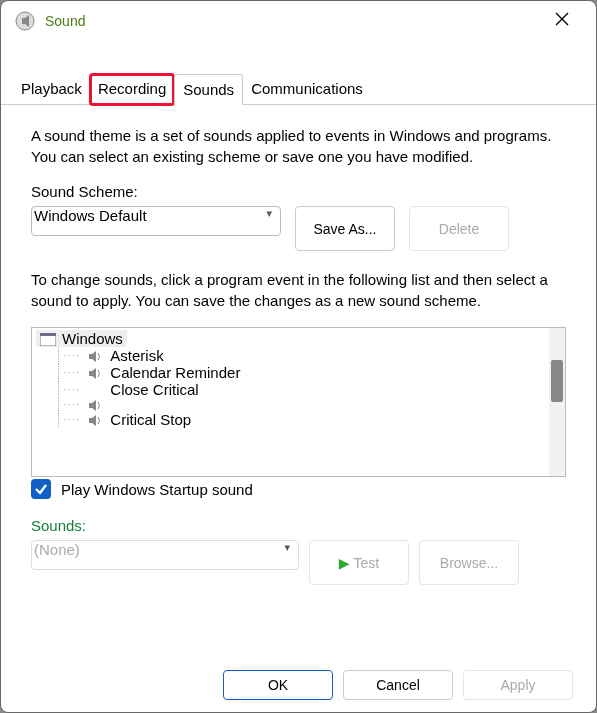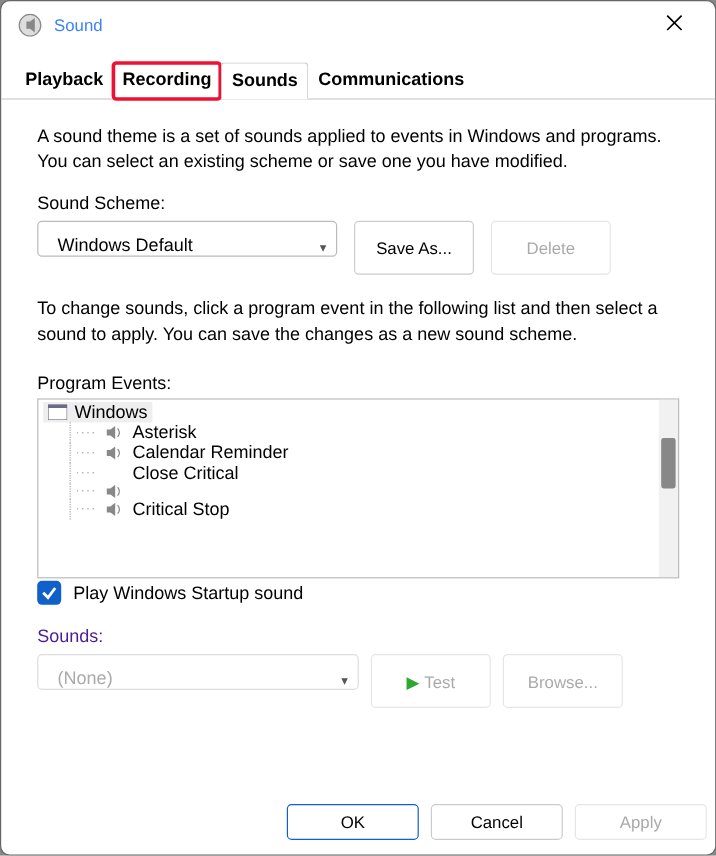--- a/index.html
+++ b/index.html
@@ -1,52 +1,52 @@
 <!DOCTYPE html>
 <html><head>
 <meta charset="utf-8">
 <style>
   * { box-sizing: border-box; font-family: "Segoe UI", Arial, sans-serif; }
   body { margin: 0; background: #888; width: 597px; height: 713px; overflow: hidden; }
   .window { background: #fff; width: 597px; height: 713px; border: 1px solid #666; border-radius: 8px; position: relative; }
   .titlebar { height: 40px; display: flex; align-items: center; padding: 0 14px; }
   .title-icon { width: 20px; height: 20px; margin-right: 10px; }
   .title-icon svg { width: 20px; height: 20px; }
-  .title-text { font-size: 14px; flex: 1; color: #3b82f6; }
+  .title-text { font-size: 14px; flex: 1; color: #4d7c0f; }
   .close-x { font-size: 18px; width: 40px; text-align: center; cursor: pointer; }
-  .tabbar { display: flex; padding: 0 12px; margin-top: 10px; border-bottom: 1px solid #ccc; position: relative; font-weight: bold; }
+  .tabbar { display: flex; padding: 0 12px; margin-top: 32px; border-bottom: 1px solid #ccc; position: relative; }
   .tab { padding: 6px 8px; font-size: 15px; cursor: pointer; position: relative; top: 1px; }
   .tab.active { border: 1px solid #ccc; border-bottom: 1px solid #fff; border-radius: 3px 3px 0 0; background: #fff; }
   .tab.highlight { outline: 3px solid #e13; outline-offset: -2px; border-radius: 3px; }
   .body { padding: 20px 30px 10px 30px; font-size: 15px; color: #000; }
   .para { line-height: 1.4; margin-bottom: 16px; }
   .label { margin-bottom: 6px; }
   .row-scheme { display: flex; gap: 14px; margin-bottom: 18px; }
-  .dropdown { flex: 0 0 250px; height: 30px; border: 1px solid #bbb; border-radius: 4px; display: flex; align-items: flex-end; padding: 0 16px; position: relative; background: #fff; }
+  .dropdown { flex: 0 0 250px; height: 30px; border: 1px solid #bbb; border-radius: 4px; display: flex; align-items: flex-start; padding: 0 2px; position: relative; background: #fff; }
   .dropdown .caret { position: absolute; right: 8px; font-size: 11px; color: #555; }
   .btn { height: 45px; min-width: 100px; border: 1px solid #ccc; border-radius: 4px; background: #fff; font-size: 14px; cursor: pointer; }
   .btn.disabled { color: #aaa; border-color: #e5e5e5; cursor: default; }
   .btn.primary { border-color: #1060c9; }
   .events-label { margin-top: 22px; margin-bottom: 4px; }
   .events-box { border: 1px solid #bbb; height: 150px; position: relative; overflow: hidden; }
   .scroll-track { position: absolute; right: 0; top: 0; bottom: 0; width: 16px; background: #f1f1f1; }
   .scroll-thumb { position: absolute; right: 2px; top: 32px; width: 12px; height: 42px; background: #888; border-radius: 2px; }
   .tree { padding: 2px 4px; font-size: 15px; }
   .tree-root { display: flex; align-items: center; gap: 6px; background: #eee; width: fit-content; padding: 0 4px; }
   .tree-item { display: flex; align-items: center; gap: 6px; margin-left: 22px; padding: 0 4px; border-left: 1px dotted #aaa; }
   .tree-item .dots { color: #aaa; font-size: 10px; letter-spacing: 1px; margin-right: 2px; }
   .speaker-icon { width: 16px; height: 13px; }
   .win-icon { width: 16px; height: 13px; }
   .chk-row { display: flex; align-items: center; gap: 10px; margin-top: 2px; }
   .chk { width: 20px; height: 20px; border-radius: 4px; background: #1060c9; display: flex; align-items: center; justify-content: center; }
   .chk svg { width: 14px; height: 14px; }
-  .sounds-label { margin-top: 18px; color: #4c1d95; }
+  .sounds-label { margin-top: 18px; color: #15803d; }
   .row-sounds { display: flex; gap: 10px; margin-top: 6px; }
   .dropdown.disabled { color: #aaa; border-color: #ddd; }
-  .footer { position: absolute; bottom: 12px; right: 7px; display: flex; gap: 10px; }
+  .footer { position: absolute; bottom: 12px; right: 23px; display: flex; gap: 10px; }
   .footer .btn { width: 110px; height: 30px; }
   .play-tri { color: #2fa82f; font-size: 14px; margin-right: 4px; }
 </style>
 </head>
 <body>
 
 <div class="window">
   <div class="titlebar">
     <span class="title-icon">
       <svg viewBox="0 0 20 20">
@@ -77,21 +77,20 @@
       <div class="dropdown">
         <span>Windows Default</span>
         <span class="caret">▾</span>
       </div>
       <button class="btn">Save As...</button>
       <button class="btn disabled">Delete</button>
     </div>
 
     <div class="para">To change sounds, click a program event in the following list and then select a sound to apply.  You can save the changes as a new sound scheme.</div>
 
-    <div class="events-label">Program Events:</div>
     <div class="events-box">
       <div class="tree">
         <div class="tree-root">
           <span class="win-icon">
             <svg viewBox="0 0 16 13">
                 <rect x="0" y="0" width="16" height="13" fill="#fff" stroke="#6a6a8a"></rect>
                 <rect x="0" y="0" width="16" height="3" fill="#6a6a8a"></rect>
               </svg>
           </span>
           <span>Windows</span>

